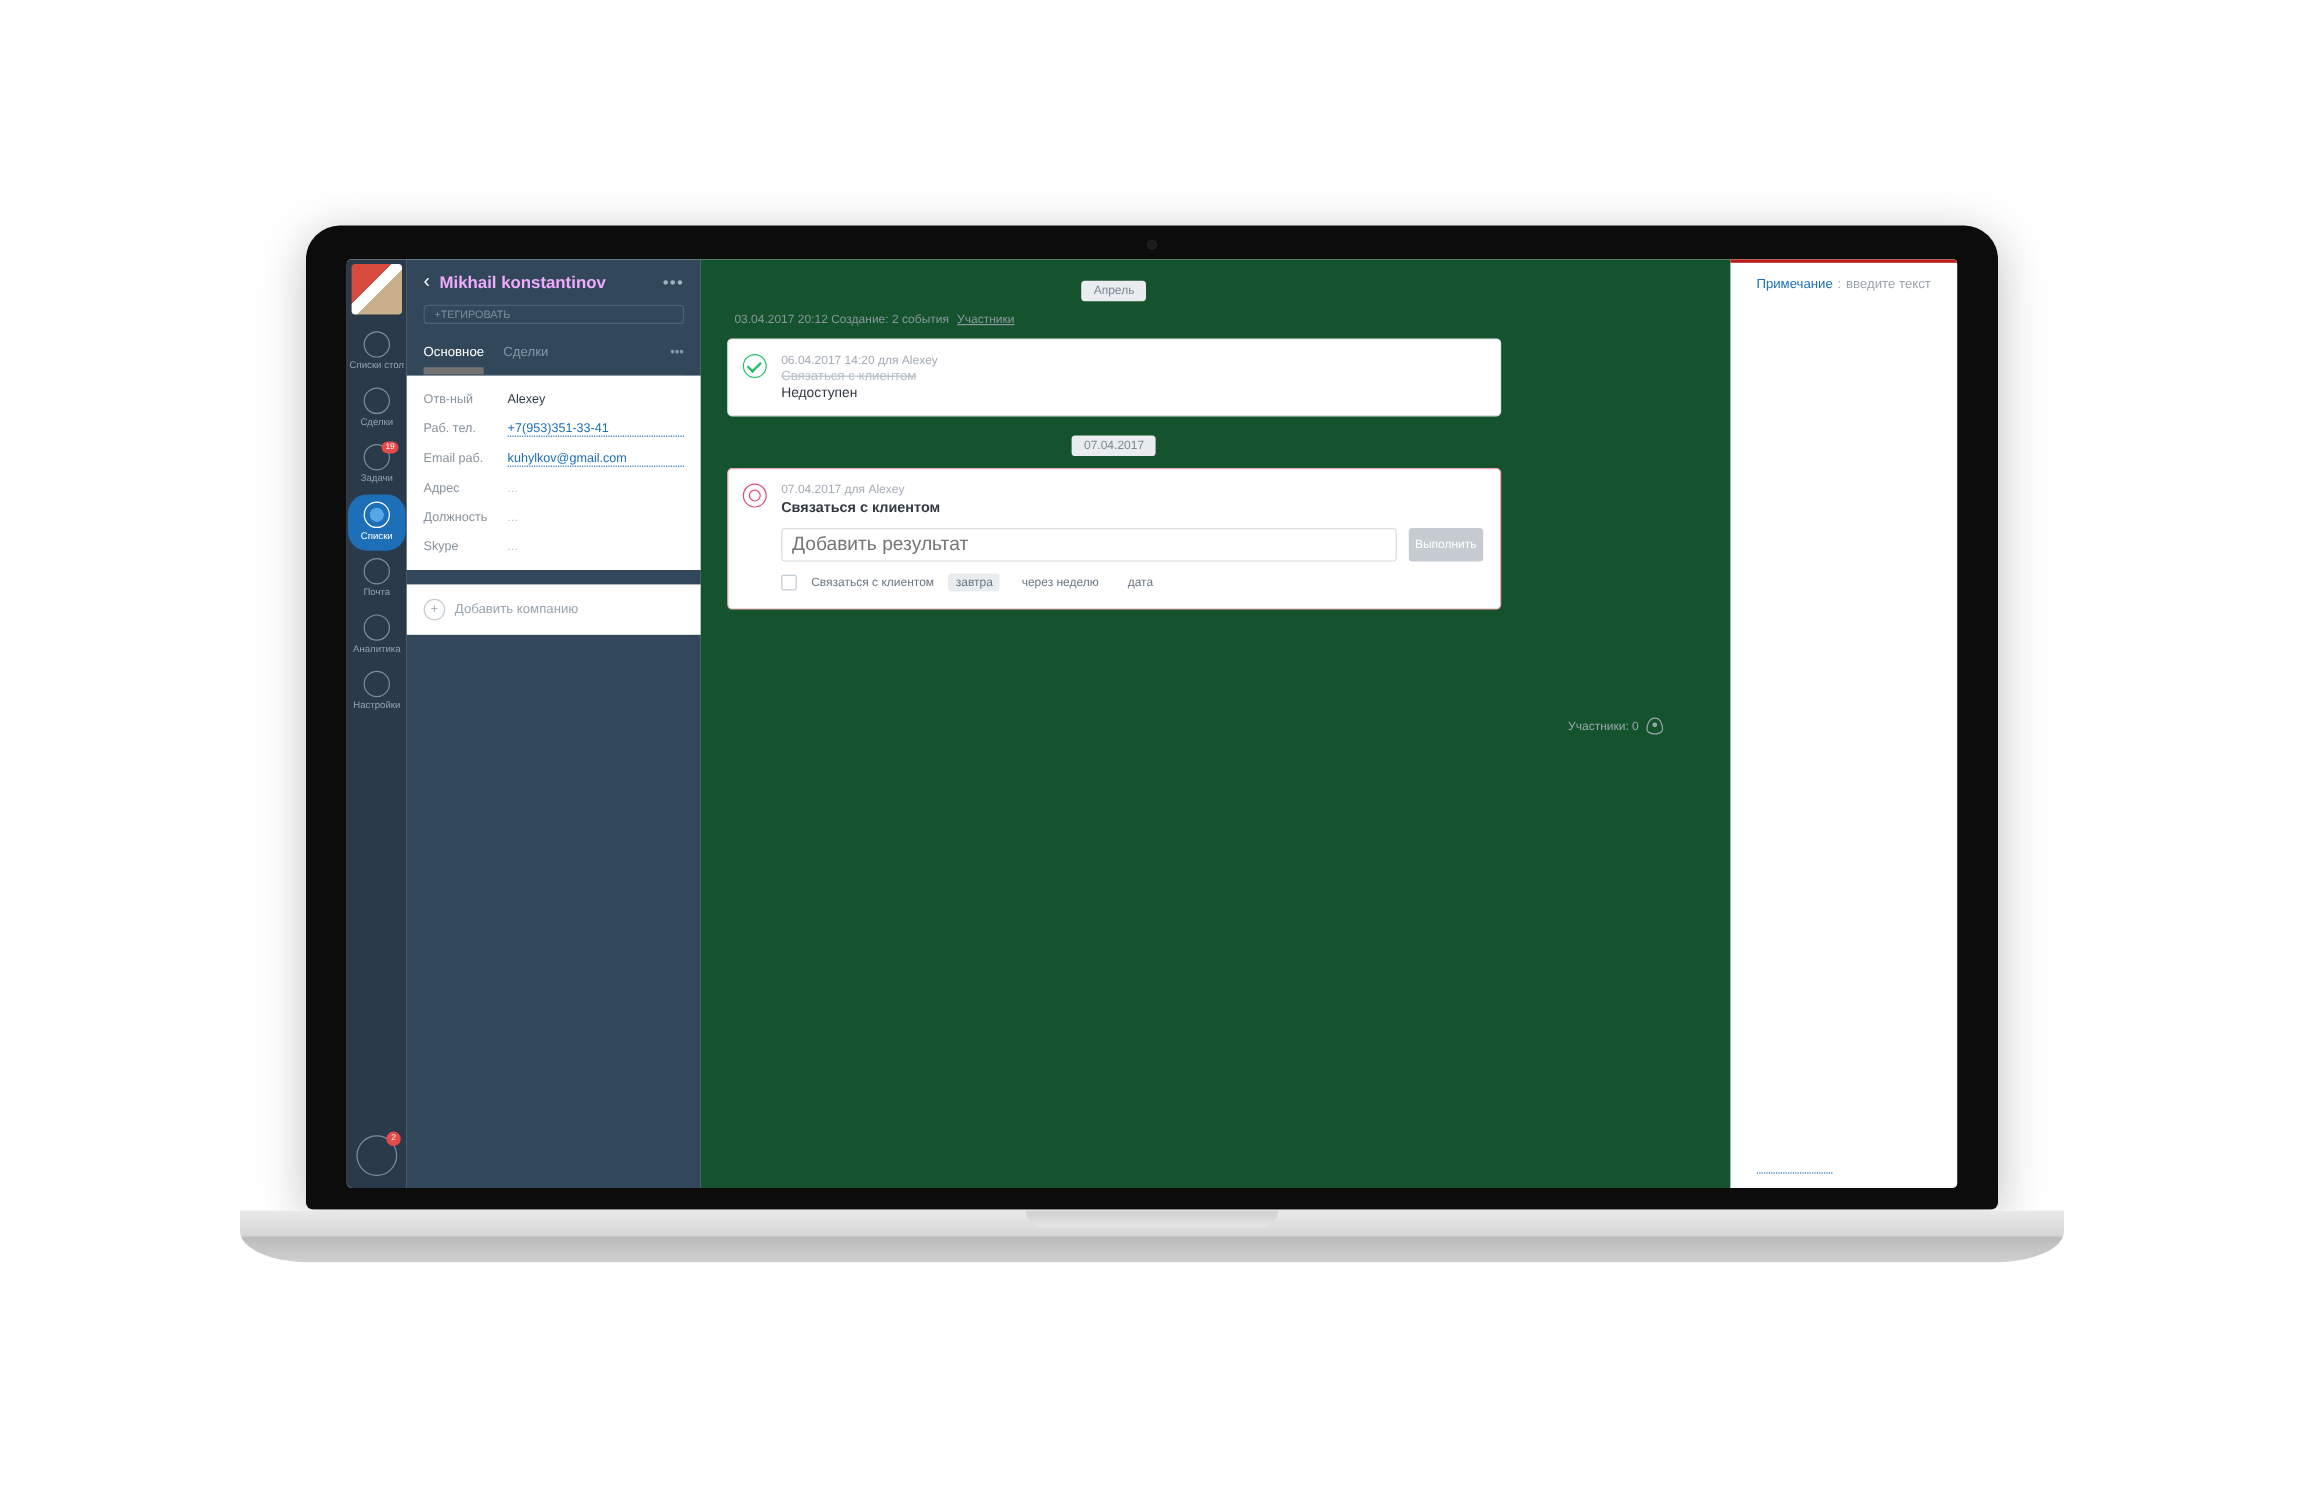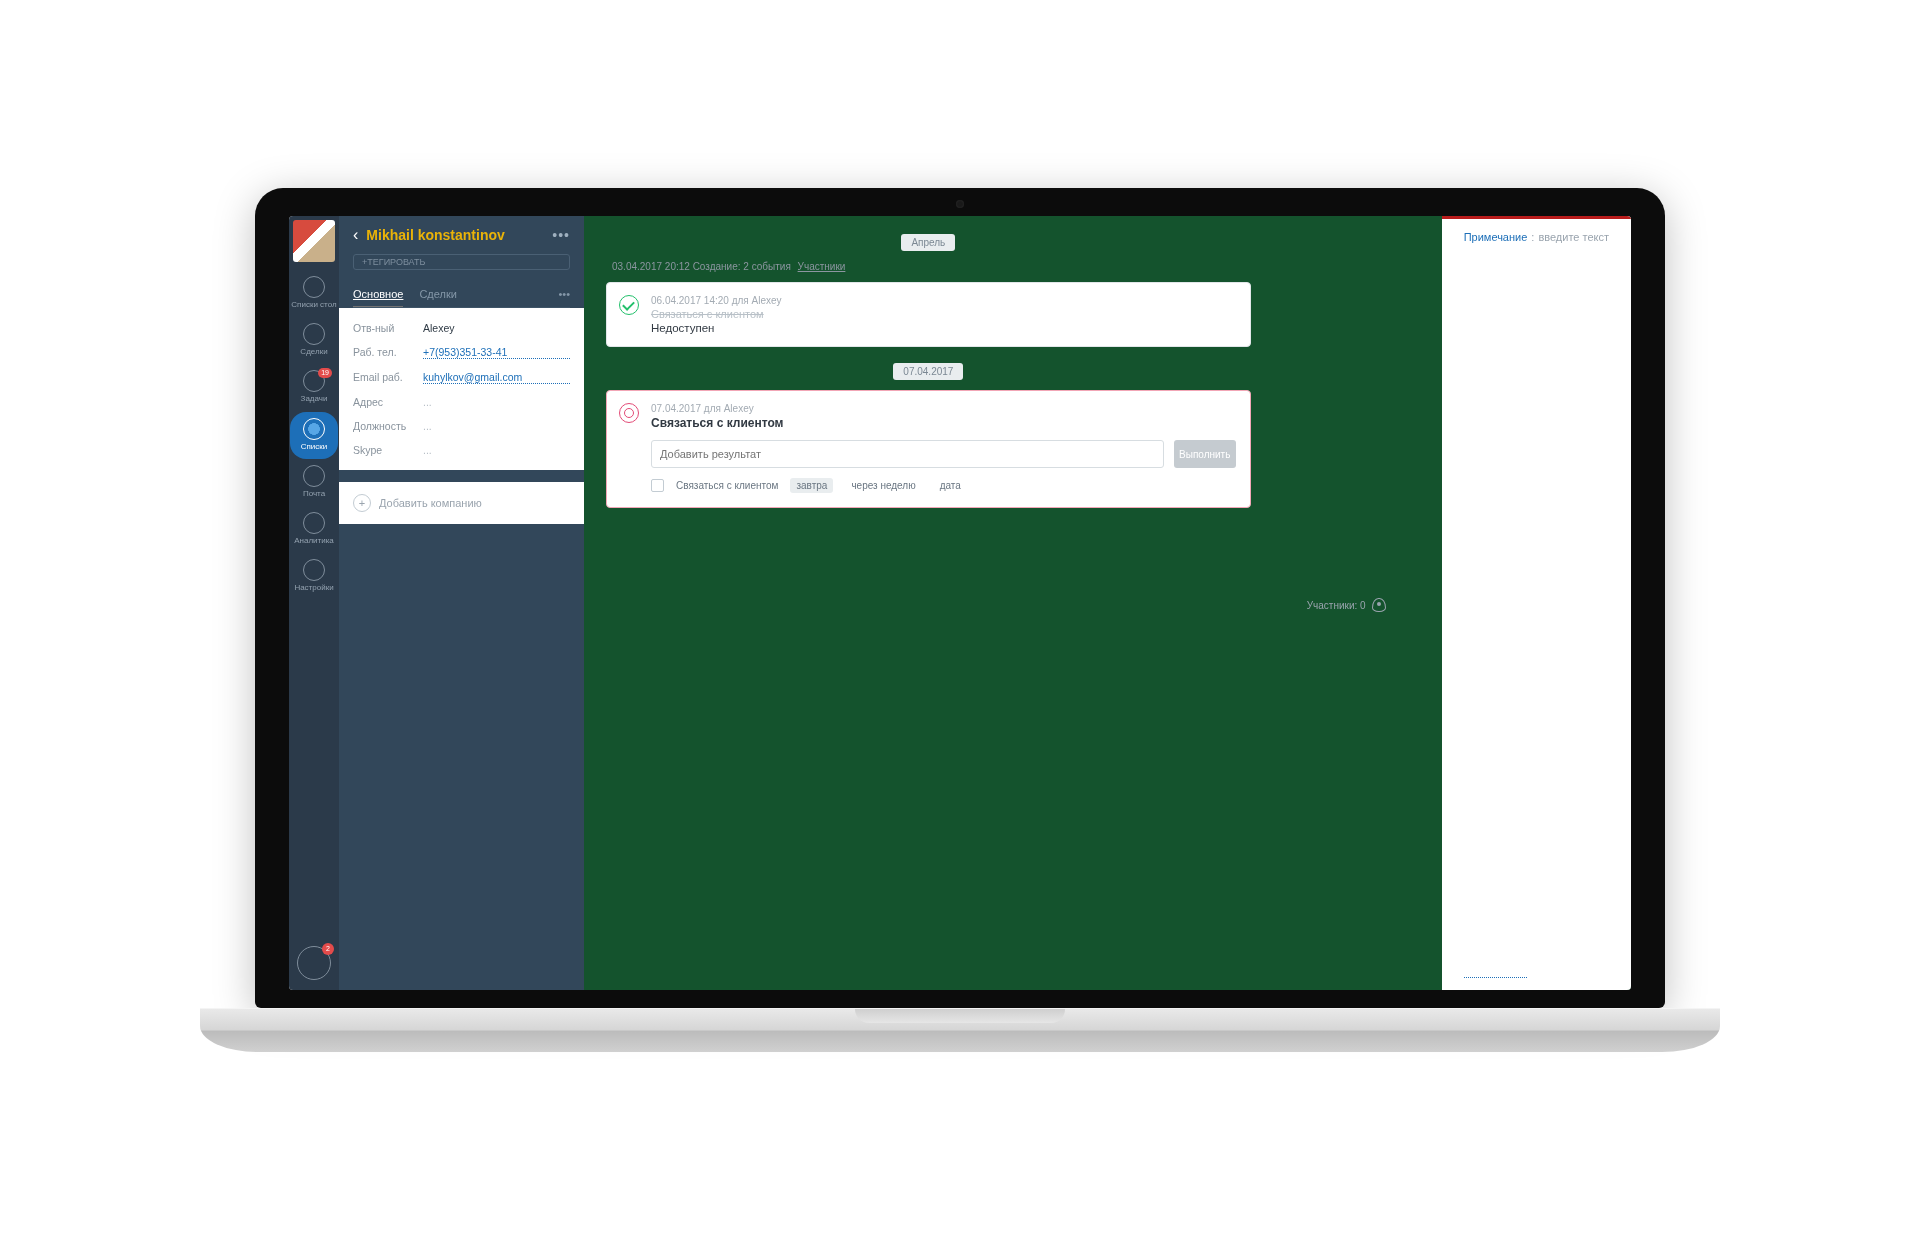--- a/index.html
+++ b/index.html
@@ -83,26 +83,26 @@
 
 .panel{
   width: 245px;
   background:#32475a;
   color:#c7d0d9;
   padding:10px 14px 0;
   display:flex; flex-direction:column;
 }
 .panel-top{display:flex;align-items:center;gap:8px;}
 .panel-top .back{font-size:16px;color:#fff;cursor:pointer;}
-.panel-top .name{color:#eab308;font-weight:700;font-size:14px;flex:1;white-space:nowrap;overflow:hidden;text-overflow:ellipsis;}
+.panel-top .name{color:#f0abfc;font-weight:700;font-size:14px;flex:1;white-space:nowrap;overflow:hidden;text-overflow:ellipsis;}
 .panel-top .dots{color:#9fb0bf;letter-spacing:1px;cursor:pointer;font-size:14px;}
 .tag{margin:10px 0 12px;display:inline-block;border:1px solid #4a6074;border-radius:3px;padding:2px 8px;font-size:9px;color:#7d8e9e;cursor:pointer;}
 .tabs{display:flex;gap:16px;border-bottom:1px solid #3f5568;font-size:11px;}
 .tabs span{padding:6px 0;color:#8497a8;cursor:pointer;}
-.tabs span.cur{color:#fff;border-bottom:1px solid #737373;text-decoration:underline;}
+.tabs span.cur{color:#fff;border-bottom:6px solid #737373;}
 .tabs .tabdots{margin-left:auto;color:#8497a8;cursor:pointer;}
 
 .fields{background:#fff;color:#313942;margin:0 -14px;padding:8px 14px;}
 .frow{display:flex;padding:6px 0;font-size:10.5px;}
 .frow .lab{width:70px;color:#89939d;}
 .frow .val{flex:1;color:#2f3a45;}
 .frow .val.link{color:#1d6fb8;border-bottom:1px dotted #1d6fb8;display:inline-block;}
 .frow .val.muted{color:#b6bec6;}
 
 .addco{margin:12px -14px 0;background:#fff;padding:12px 14px;display:flex;align-items:center;gap:8px;color:#9aa4ae;cursor:pointer;}
@@ -123,21 +123,21 @@
 .card.done .bullet::after{content:"";position:absolute;left:5px;top:3px;width:5px;height:9px;border:solid #22c06b;border-width:0 2px 2px 0;transform:rotate(45deg);}
 .card .meta{color:#a3abb3;font-size:10px;margin-bottom:2px;}
 .card .strike{text-decoration:line-through;color:#b8c0c7;font-size:11px;}
 .card .status{font-size:11.5px;color:#313942;margin-top:2px;}
 
 .card.task{border:1px solid #f2a6b6;padding-bottom:14px;}
 .card.task .bullet{border:1.6px solid #e34b77;}
 .card.task .bullet::before{content:"";position:absolute;left:4px;top:4px;width:8px;height:8px;border:1.6px solid #e34b77;border-radius:50%;}
 .card.task .title{font-weight:700;font-size:12px;margin:2px 0 10px;}
 .card.task .row{display:flex;gap:10px;}
-.card.task .inp{flex:1;height:28px;border:1px solid #d7dde1;border-radius:3px;padding:0 8px;font-size:11px;color:#6a7682;}
+.card.task .inp{flex:1;height:28px;border:1px solid #d7dde1;border-radius:3px;padding:0 8px;font-size:16px;color:#6a7682;}
 .card.task .btn{width:62px;background:#c5cbd0;color:#fff;border:none;border-radius:3px;font-size:10px;cursor:pointer;}
 .card.task .opts{display:flex;align-items:center;gap:12px;margin-top:10px;font-size:10px;color:#6a7682;}
 .card.task .chk{width:13px;height:13px;border:1px solid #c3ccd3;border-radius:2px;display:inline-block;}
 .card.task .opt{padding:2px 6px;border-radius:3px;cursor:pointer;}
 .card.task .opt.sel{background:#e9edef;}
 
 .participants{margin-left:auto;text-align:right;color:#9aa4ae;font-size:10px;padding:8px 22px 4px 0;display:flex;justify-content:flex-end;align-items:center;gap:6px;}
 .participants .eye{width:14px;height:14px;border:1.3px solid #9aa4ae;border-radius:60% 60% 60% 60%/90% 90% 40% 40%;position:relative;}
 .participants .eye::after{content:"";position:absolute;left:4px;top:3px;width:4px;height:4px;background:#9aa4ae;border-radius:50%;}
 

